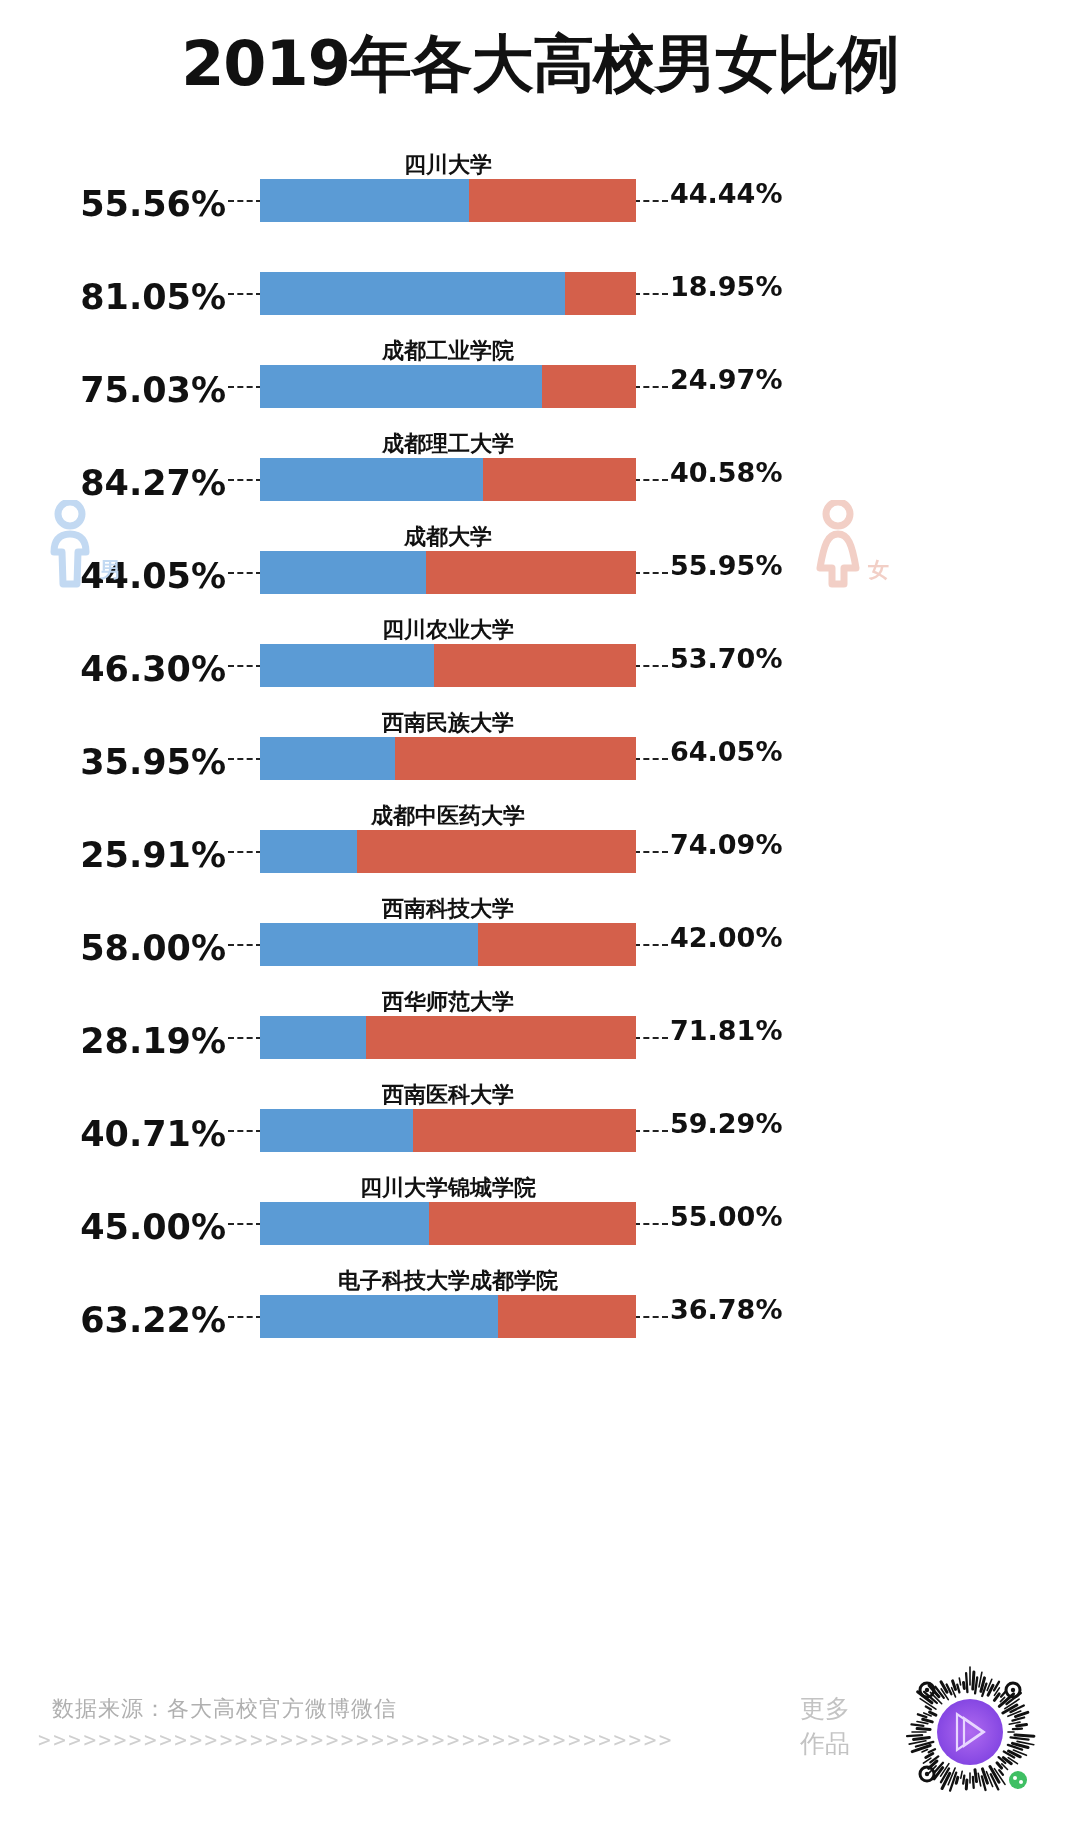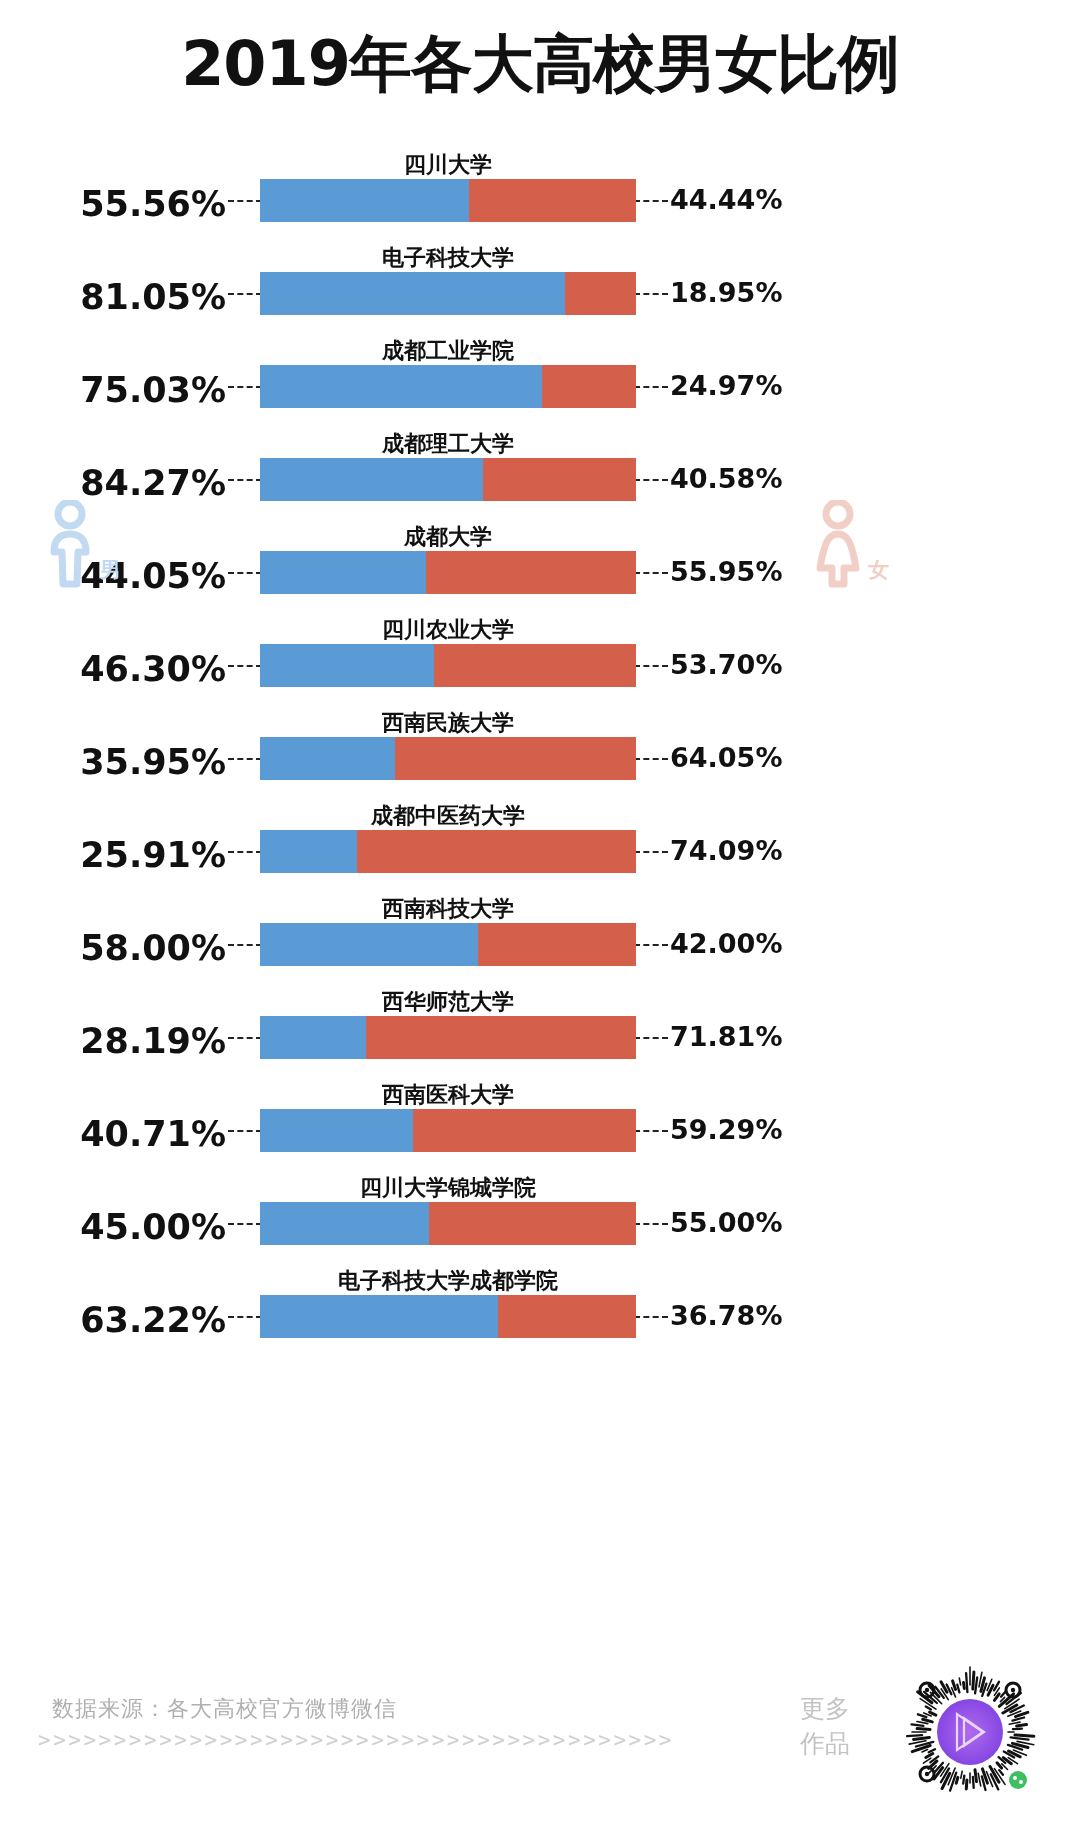--- a/index.html
+++ b/index.html
@@ -82,21 +82,21 @@
     left: 60px;
     width: 166px;
     text-align: right;
     font-size: 35px;
     font-weight: 900;
     color: #111111;
     font-family: "DejaVu Sans", "Liberation Sans", sans-serif;
   }
   .val-right {
     position: absolute;
-    top: 36px;
+    top: 30px;
     left: 670px;
     width: 180px;
     text-align: left;
     font-size: 27px;
     font-weight: 900;
     color: #111111;
     font-family: "DejaVu Sans", "Liberation Sans", sans-serif;
   }
 
   
@@ -196,21 +196,20 @@
         <div class="lead-left"></div>
         <div class="lead-right"></div>
         <div class="val-left">55.56%</div>
         <div class="val-right">44.44%</div>
         <div class="bar-wrap">
           <div class="seg-male" style="width: 55.56%; background: rgb(91, 155, 213);"></div>
           <div class="seg-female" style="width: 44.44%; background: rgb(212, 96, 75);"></div>
         </div>
       </div>
       <div class="row">
-        <div class="row-name">电子科技大学</div>
         <div class="lead-left"></div>
         <div class="lead-right"></div>
         <div class="val-left">81.05%</div>
         <div class="val-right">18.95%</div>
         <div class="bar-wrap">
           <div class="seg-male" style="width: 81.05%; background: rgb(91, 155, 213);"></div>
           <div class="seg-female" style="width: 18.95%; background: rgb(212, 96, 75);"></div>
         </div>
       </div>
       <div class="row">

